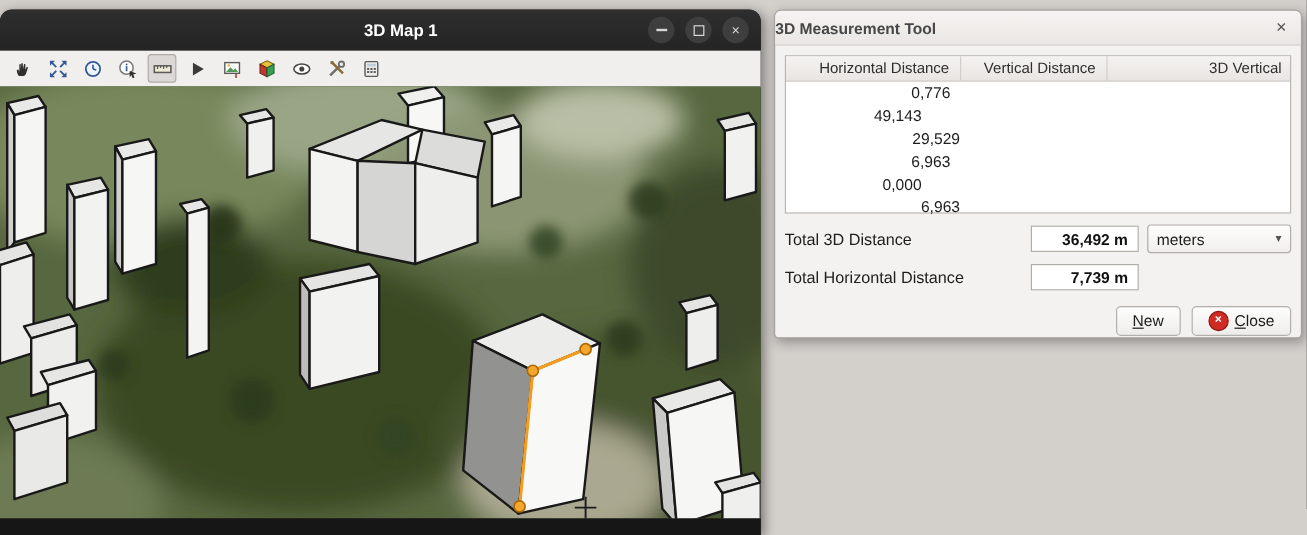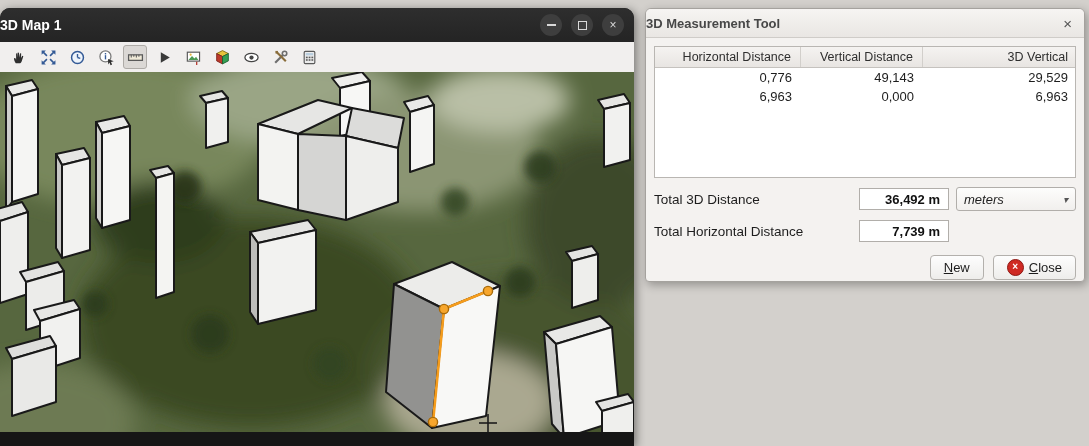--- a/index.html
+++ b/index.html
@@ -12,22 +12,22 @@
 
   
   .map-window{
     position:absolute;left:0;top:8px;width:634px;height:438px;
     border-radius:10px 10px 0 0;overflow:hidden;
     box-shadow:2px 2px 10px rgba(0,0,0,.45);
     background:#161616;
   }
   .map-titlebar{
     height:34px;background:linear-gradient(#2e2e2e,#242424);
-    display:flex;align-items:center;justify-content:flex-start;position:relative;
-    color:#fff;font-weight:bold;font-size:14px;
+    display:flex;align-items:center;justify-content:center;position:relative;
+    color:#fff;font-weight:bold;font-size:14px;padding-left:34px;
   }
   .win-controls{position:absolute;right:10px;top:50%;transform:translateY(-50%);display:flex;gap:9px;}
   .win-btn{
     width:22px;height:22px;border-radius:50%;background:#3e3e3e;border:none;
     color:#d8d8d8;font-size:12px;line-height:1;display:flex;align-items:center;justify-content:center;
     padding:0;cursor:default;
   }
   .win-btn .sq{width:7px;height:7px;border:1px solid #d8d8d8;display:block;}
   .win-btn .mini{width:9px;height:1.5px;background:#d8d8d8;display:block;}
 
@@ -69,40 +69,40 @@
     display:flex;flex-direction:column;box-sizing:border-box;
   }
   .mt-header{display:flex;background:linear-gradient(#f5f3f1,#e8e5e2);border-bottom:1px solid #c5c2be;}
   .mt-hcell{
     flex:0 0 auto;box-sizing:border-box;padding:3px 9px 3px 4px;
     font-size:12.5px;color:#2e2e2e;text-align:right;
     border-right:1px solid #d2cfcb;
   }
   .mt-hcell:last-child{border-right:none;}
   .col1{width:146px;} .col2{width:122px;} .col3{width:154px;}
-  .mt-row{display:flex;}
+  .mt-row{display:flex;flex-direction:column;}
   .mt-cell{
     flex:0 0 auto;box-sizing:border-box;padding:2px 9px 2px 4px;
     font-size:13px;color:#1d1d1d;text-align:right;
   }
 
   .total-row{
     display:grid;grid-template-columns:1fr 90px 120px;gap:7px;
     align-items:center;margin-top:9px;
   }
   .total-label{font-size:13.5px;color:#1d1d1d;}
   .value-box{
     background:#fff;border:1px solid #b1aeaa;height:22px;line-height:22px;
     font-size:13px;font-weight:bold;color:#111;text-align:right;padding:0 8px;
     box-sizing:border-box;
   }
   .unit-select{
     background:linear-gradient(#fdfdfc,#f1efed);border:1px solid #b1aeaa;border-radius:3px;
     height:24px;display:flex;align-items:center;justify-content:space-between;
-    padding:0 7px;font-size:13px;color:#1d1d1d;box-sizing:border-box;font-style:italic;
+    padding:0 7px;font-size:13px;color:#1d1d1d;box-sizing:border-box;
   }
   .unit-select .chev{font-size:10px;color:#555;}
 
   .btn-row{display:flex;justify-content:flex-end;gap:9px;margin-top:13px;}
   .dlg-btn{
     display:inline-flex;align-items:center;gap:5px;
     background:linear-gradient(#fdfdfd,#eeedeb);border:1px solid #b3b0ac;border-radius:4px;
     padding:3px 13px;font-size:13px;color:#1c1c1c;font-family:inherit;
   }
   .dlg-btn .lbl{display:inline-block;}

